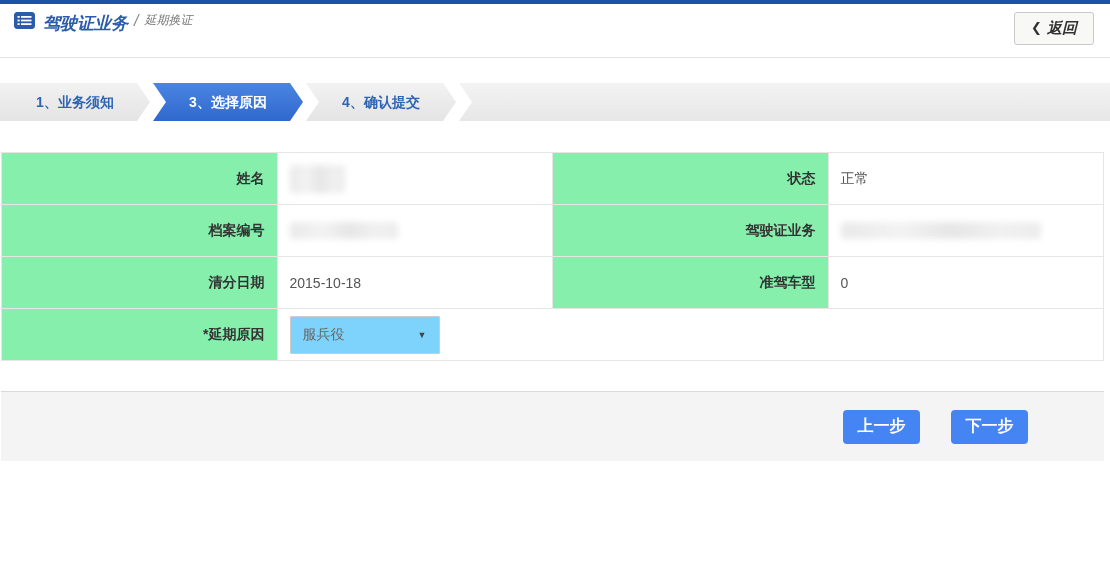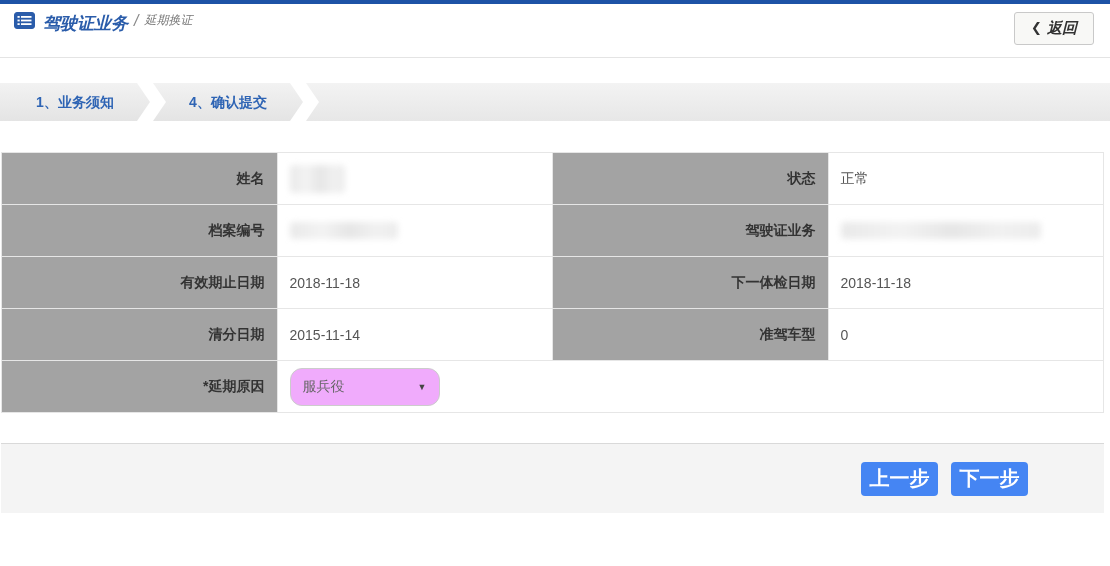--- a/index.html
+++ b/index.html
@@ -25,35 +25,35 @@
           clip-path:polygon(0 0, calc(100% - 13px) 0, 100% 50%, calc(100% - 13px) 100%, 0 100%, 13px 50%); }
   .step + .step, .steps-tail { margin-left:3px; }
   .step.first { clip-path:polygon(0 0, calc(100% - 13px) 0, 100% 50%, calc(100% - 13px) 100%, 0 100%); }
   .step.active { color:#fff; background:linear-gradient(180deg,#4a85e2,#3068cd); }
   .steps-tail { flex:1; background:linear-gradient(180deg,#f3f3f3,#e7e7e7);
           clip-path:polygon(0 0, 100% 0, 100% 100%, 0 100%, 13px 50%); }
 
   .info-table { margin:31px 6px 0 1px; border-collapse:collapse; table-layout:fixed;
                 width:calc(100% - 7px); border:1px solid #d9d9d9; }
   .info-table td { height:52px; border:1px solid #e6e6e6; font-size:14px; vertical-align:middle; }
-  .info-table td.lbl { background:#a3a3a3; color:#333; font-weight:bold; text-align:right; padding-right:12px; width:25%; }
+  .info-table td.lbl { background:#86efac; color:#333; font-weight:bold; text-align:right; padding-right:12px; width:25%; }
   .info-table td.val { background:#fff; color:#555; text-align:left; padding-left:12px; }
   .redact { display:inline-block; background:linear-gradient(90deg,#e9e9e9,#f3f3f3 30%,#e6e6e6 55%,#f1f1f1 80%,#ececec);
             filter:blur(3px); border-radius:4px; vertical-align:middle; }
 
   .select-box { display:inline-flex; align-items:center; justify-content:space-between; width:150px; height:38px;
-                border:1px solid #ccc; border-radius:12px; background:#f0abfc; padding:0 12px; cursor:pointer; }
+                border:1px solid #ccc; border-radius:1px; background:#7dd3fc; padding:0 12px; cursor:pointer; }
   .select-box .sel-text { font-size:14px; color:#666; }
   .select-box .caret { font-size:9px; color:#444; }
 
   .footer { margin:30px 6px 0 1px; height:70px; background:#f4f4f4; border-top:1px solid #d9d9d9;
             display:flex; align-items:center; justify-content:flex-end; padding-right:76px; }
   .btn { width:77px; height:34px; border:none; border-radius:4px; background:#4585f3; color:#fff;
-         font-size:20px; font-weight:bold; font-family:inherit; cursor:pointer; }
-  .btn + .btn { margin-left:13px; }
+         font-size:16px; font-weight:bold; font-family:inherit; cursor:pointer; }
+  .btn + .btn { margin-left:31px; }
 </style>
 </head>
 <body>
 
 <div class="topbar"></div>
 
 <div class="header">
   <svg class="list-icon" viewBox="0 0 21 17">
     <rect x="0.5" y="0.5" width="20" height="16" rx="2.5" fill="#2a5caa" stroke="#2a5caa"></rect>
     <rect x="3.5" y="4" width="2.2" height="1.8" fill="#fff"></rect>
@@ -68,47 +68,42 @@
   <span class="title-secondary">延期换证</span>
   <span class="spacer"></span>
   <div class="back-btn">
     <span class="chev">❮</span>
     <span>返回</span>
   </div>
 </div>
 
 <div class="steps">
   <div class="step first">1、业务须知</div>
+  <div class="step active">3、选择原因</div>
   <div class="step">4、确认提交</div>
   <div class="steps-tail"></div>
 </div>
 
 <table class="info-table">
   <tbody>
       <tr>
     <td class="lbl">姓名</td>
     <td class="val"><span class="redact" style="width:55px;height:28px;"></span></td>
     <td class="lbl">状态</td>
     <td class="val">正常</td>
   </tr>
   <tr>
     <td class="lbl">档案编号</td>
     <td class="val"><span class="redact" style="width:108px;height:17px;"></span></td>
     <td class="lbl">驾驶证业务</td>
     <td class="val"><span class="redact" style="width:200px;height:17px;"></span></td>
   </tr>
   <tr>
-    <td class="lbl">有效期止日期</td>
-    <td class="val">2018-11-18</td>
-    <td class="lbl">下一体检日期</td>
-    <td class="val">2018-11-18</td>
-  </tr>
-  <tr>
     <td class="lbl">清分日期</td>
-    <td class="val">2015-11-14</td>
+    <td class="val">2015-10-18</td>
     <td class="lbl">准驾车型</td>
     <td class="val">0</td>
   </tr>
   <tr>
     <td class="lbl">*延期原因</td>
     <td class="val" colspan="3">
       <div class="select-box">
         <span class="sel-text">服兵役</span>
         <span class="caret">▼</span>
       </div>

